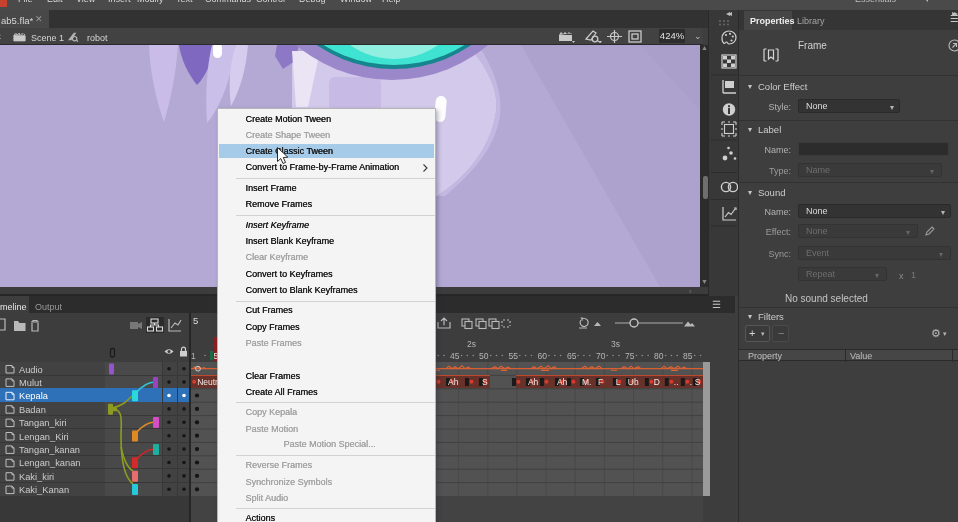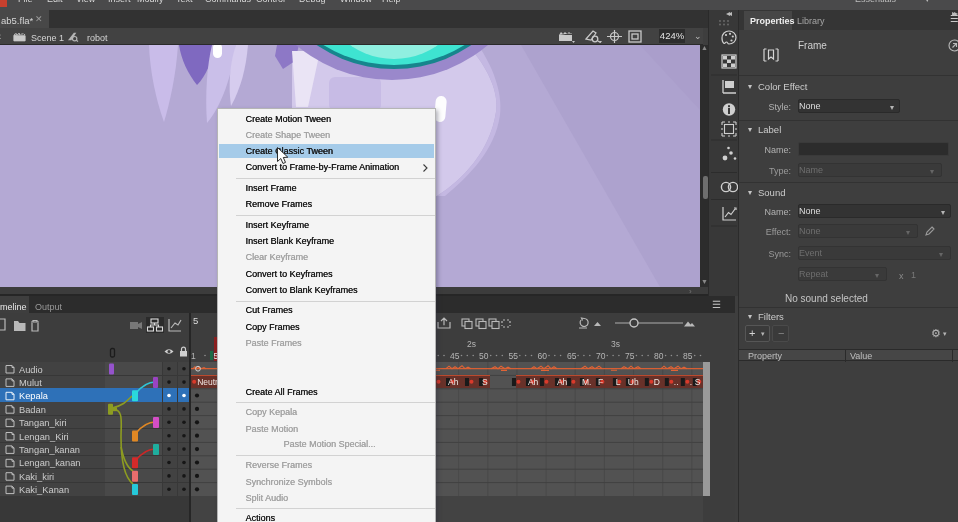--- a/index.html
+++ b/index.html
@@ -7,21 +7,21 @@
     font-family:"Liberation Sans", sans-serif; -webkit-font-smoothing:antialiased; }
   .abs { position:absolute; }
   #root { position:relative; width:958px; height:522px; overflow:hidden; }
   .rsep { position:absolute; left:0; width:189px; height:1px; background:#373737; }
   .lname { position:absolute; left:19px; width:85px; height:13.4px; color:#cccccc; font-size:9.3px; line-height:13.4px; white-space:nowrap; }
   .mi { position:absolute; left:0; width:217px; height:16.3px; color:#161616; font-size:9px; line-height:16.3px; padding-left:27.5px; white-space:nowrap; text-shadow:0.3px 0 0 #161616; }
   .mi.dis { color:#a3a3a3; text-shadow:0.3px 0 0 #a3a3a3; }
   .msep { position:absolute; left:18px; width:199px; height:1px; background:#d2d2d2; }
   .plabel { position:absolute; color:#b2b2b2; font-size:9px; text-align:right; width:50px; }
   .phead { position:absolute; color:#cccccc; font-size:9.5px; }
-  .pdrop { position:absolute; height:14px; background:#333333; border:1px solid #2a2a2a; border-radius:2px; color:#dedede; font-size:9px; line-height:12px; }
+  .pdrop { position:absolute; height:14px; background:#333333; border:1px solid #2a2a2a; border-radius:2px; color:#dedede; font-size:9px; line-height:12px; padding-left:7px; }
   .pdrop.dis { background:#3a3a3a; color:#6e6e6e; border-color:#333; }
   .chev { position:absolute; color:#b5b5b5; font-size:8px; top:2px; }
   .sdiv { position:absolute; left:0px; width:220px; height:1px; background:#323232; }
 </style>
 </head>
 <body>
 <div id="root">
 
   <div class="abs" style="left:0;top:0;width:958px;height:10px;background:#4a4a4b;overflow:hidden;">
     <div class="abs" style="left:0;top:0;width:7px;height:7px;background:#c8402e;"></div>
@@ -635,29 +635,30 @@
     <div class="mi dis" style="top:17.8px;">Create Shape Tween</div>
     <div class="abs" style="left:1px;top:35.4px;width:215px;height:14px;background:#a5cbe9;"></div>
     <div class="mi" style="top:34.1px;">Create Classic Tween</div>
     <div class="mi" style="top:50.4px;">Convert to Frame-by-Frame Animation<svg class="abs" style="left:205px;top:4.5px;" width="5" height="8" viewBox="0 0 5 8">
           <path d="M0.5 0.5 L4 4 L0.5 7.5" fill="none" stroke="#3a3a3a" stroke-width="1.1"></path>
         </svg></div>
     <div class="msep" style="top:69.2px;"></div>
     <div class="mi" style="top:71px;">Insert Frame</div>
     <div class="mi" style="top:87.3px;">Remove Frames</div>
     <div class="msep" style="top:105.9px;"></div>
-    <div class="mi" style="top:107.7px;">Insert Keyframe</div>
+    <div class="mi" style="top:107.7px;font-style:italic;">Insert Keyframe</div>
     <div class="mi" style="top:124px;">Insert Blank Keyframe</div>
     <div class="mi dis" style="top:140.3px;">Clear Keyframe</div>
     <div class="mi" style="top:156.6px;">Convert to Keyframes</div>
     <div class="mi" style="top:172.9px;">Convert to Blank Keyframes</div>
     <div class="msep" style="top:191.5px;"></div>
     <div class="mi" style="top:193.3px;">Cut Frames</div>
     <div class="mi" style="top:209.6px;">Copy Frames</div>
     <div class="mi dis" style="top:225.9px;">Paste Frames</div>
+    <div class="mi" style="top:258.5px;">Clear Frames</div>
     <div class="mi" style="top:274.8px;">Create All Frames</div>
     <div class="msep" style="top:293.4px;"></div>
     <div class="mi dis" style="top:295.2px;">Copy Kepala</div>
     <div class="mi dis" style="top:311.5px;">Paste Motion</div>
     <div class="mi dis" style="top:327px;margin-left:38px;">Paste Motion Special...</div>
     <div class="msep" style="top:346.4px;"></div>
     <div class="mi dis" style="top:348.2px;">Reverse Frames</div>
     <div class="mi dis" style="top:364.5px;">Synchronize Symbols</div>
     <div class="mi dis" style="top:380.8px;">Split Audio</div>
     <div class="msep" style="top:399.4px;"></div>

